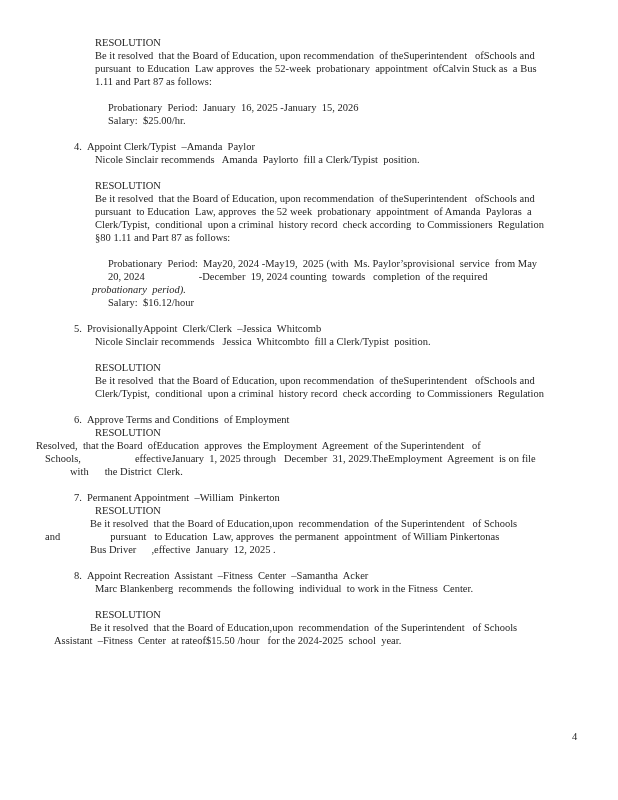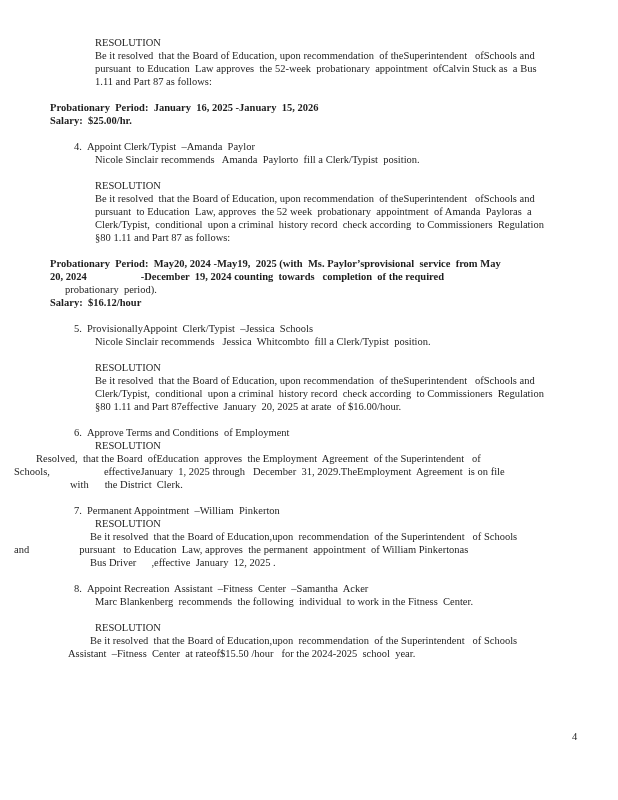--- a/index.html
+++ b/index.html
@@ -17,27 +17,27 @@
   }
   .line {
     height: 13px;
     line-height: 13px;
     white-space: pre;
   }
   .bl { height: 13px; }
   
   .iA    { padding-left: 95px; }
   .iNum  { padding-left: 74px; }
-  .iPP   { padding-left: 50px; font-weight: bold; }
-  .iPP3  { padding-left: 65px; }
+  .iPP   { padding-left: 108px; }
+  .iPP3  { padding-left: 92px; font-style: italic; }
   .iRes  { padding-left: 36px; }
   .iBe   { padding-left: 90px; }
-  .iC    { padding-left: 14px; }
+  .iC    { padding-left: 45px; }
   .iWith { padding-left: 70px; }
-  .iAsst { padding-left: 68px; }
+  .iAsst { padding-left: 54px; }
   
   .nt  { margin-left: 5px; }
   .g54 { margin-left: 54px; }
   .g46 { margin-left: 50px; }
   .g24 { margin-left: 24px; }
   .g16 { margin-left: 16px; }
   .g15 { margin-left: 15px; }
   .pagenum {
     position: absolute;
     top: 730px;
@@ -68,27 +68,26 @@
   <div class="line iA">pursuant  to Education  Law, approves  the 52 week  probationary  appointment  of Amanda  Payloras  a</div>
   <div class="line iA">Clerk/Typist,  conditional  upon a criminal  history record  check according  to Commissioners  Regulation</div>
   <div class="line iA">§80 1.11 and Part 87 as follows:</div>
   <div class="bl"></div>
   <div class="line iPP">Probationary  Period:  May20, 2024 -May19,  2025 (with  Ms. Paylor’sprovisional  service  from May</div>
   <div class="line iPP"><span>20, 2024</span><span class="g54">-December  19, 2024 counting  towards   completion  of the required</span></div>
   <div class="line iPP3">probationary  period).</div>
   <div class="line iPP">Salary:  $16.12/hour</div>
   <div class="bl"></div>
 
-  <div class="line iNum"><span>5.</span><span class="nt">ProvisionallyAppoint  Clerk/Typist  –Jessica  Schools</span></div>
+  <div class="line iNum"><span>5.</span><span class="nt">ProvisionallyAppoint  Clerk/Clerk  –Jessica  Whitcomb</span></div>
   <div class="line iA">Nicole Sinclair recommends   Jessica  Whitcombto  fill a Clerk/Typist  position.</div>
   <div class="bl"></div>
   <div class="line iA">RESOLUTION</div>
   <div class="line iA">Be it resolved  that the Board of Education, upon recommendation  of theSuperintendent   ofSchools and</div>
   <div class="line iA">Clerk/Typist,  conditional  upon a criminal  history record  check according  to Commissioners  Regulation</div>
-  <div class="line iA">§80 1.11 and Part 87effective  January  20, 2025 at arate  of $16.00/hour.</div>
   <div class="bl"></div>
 
   <div class="line iNum"><span>6.</span><span class="nt">Approve Terms and Conditions  of Employment</span></div>
   <div class="line iA">RESOLUTION</div>
   <div class="line iRes">Resolved,  that the Board  ofEducation  approves  the Employment  Agreement  of the Superintendent   of</div>
   <div class="line iC"><span>Schools,</span><span class="g54">effectiveJanuary  1, 2025 through   December  31, 2029.TheEmployment  Agreement  is on file</span></div>
   <div class="line iWith"><span>with</span><span class="g16">the District  Clerk.</span></div>
   <div class="bl"></div>
 
   <div class="line iNum"><span>7.</span><span class="nt">Permanent Appointment  –William  Pinkerton</span></div>

